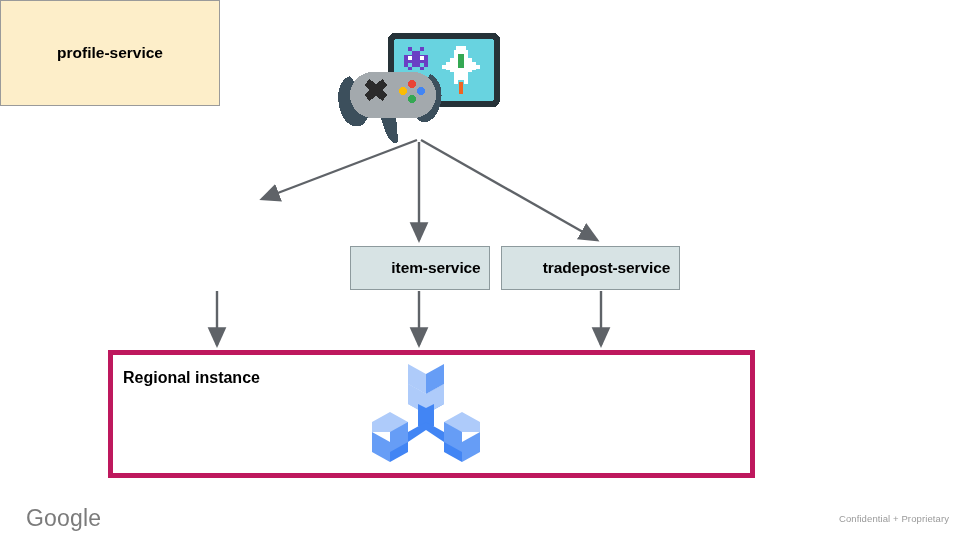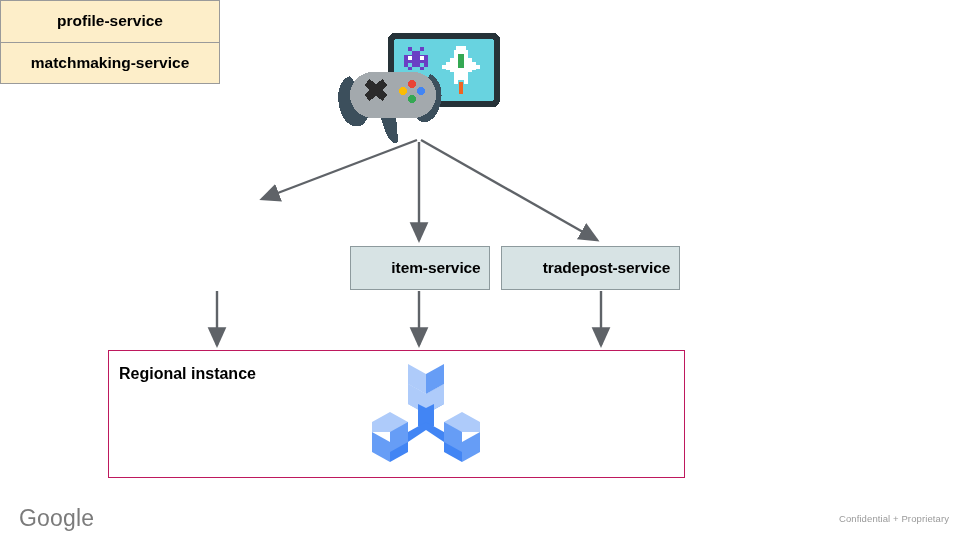--- a/index.html
+++ b/index.html
@@ -40,21 +40,21 @@
     color: #000000;
     letter-spacing: -0.1px;
     line-height: 1.1;
     padding-left: 32px;
   }
 
   #box-profile-stack {
     left: 108px;
     top: 206px;
     width: 220px;
-    height: 84px;
+    height: 106px;
     border: 1px solid #9a9a9a;
     background: #fdeec9;
     box-sizing: border-box;
     display: flex;
     flex-direction: column;
   }
   #box-profile-stack .stack-row {
     flex: 1 1 0;
     display: flex;
     align-items: center;
@@ -83,23 +83,23 @@
     width: 179px;
     height: 44px;
     border: 1px solid #8d9a9d;
     background: #d7e3e4;
   }
 
   #box-regional-instance {
     position: absolute;
     left: 108px;
     top: 350px;
-    width: 577px;
+    width: 647px;
     height: 128px;
-    border: 1px solid #be185d;
+    border: 5px solid #be185d;
     background: #ffffff;
     box-sizing: border-box;
   }
   #regional-instance-label {
     position: absolute;
     left: 10px;
     top: 14px;
     font-weight: bold;
     font-size: 16px;
     color: #000000;
@@ -119,21 +119,21 @@
     position: absolute;
     left: 336px;
     top: 28px;
     width: 172px;
     height: 120px;
   }
 
   
   #google-logo {
     position: absolute;
-    left: 19px;
+    left: 26px;
     top: 505px;
     font-size: 23px;
     color: #7b7b7b;
     font-family: "Liberation Sans", sans-serif;
     letter-spacing: 0.2px;
   }
   #footer-confidential {
     position: absolute;
     right: 11px;
     top: 513px;
@@ -220,21 +220,20 @@
     <g>
       <circle cx="76" cy="56" r="4.2" fill="#ea4335"></circle>
       <circle cx="67" cy="63" r="4.2" fill="#fbbc04"></circle>
       <circle cx="85" cy="63" r="4.2" fill="#4285f4"></circle>
       <circle cx="76" cy="71" r="4.2" fill="#34a853"></circle>
     </g>
   </svg>
 
   <div id="box-profile-stack">
     <div class="stack-row">profile-service</div>
-    <div class="stack-row">matchmaking-service</div>
   </div>
 
   <div class="node-box" id="box-item-service">item-service</div>
 
   <div class="node-box" id="box-tradepost-service">tradepost-service</div>
 
   <div id="box-regional-instance">
     <div id="regional-instance-label">Regional instance</div>
   </div>
 

